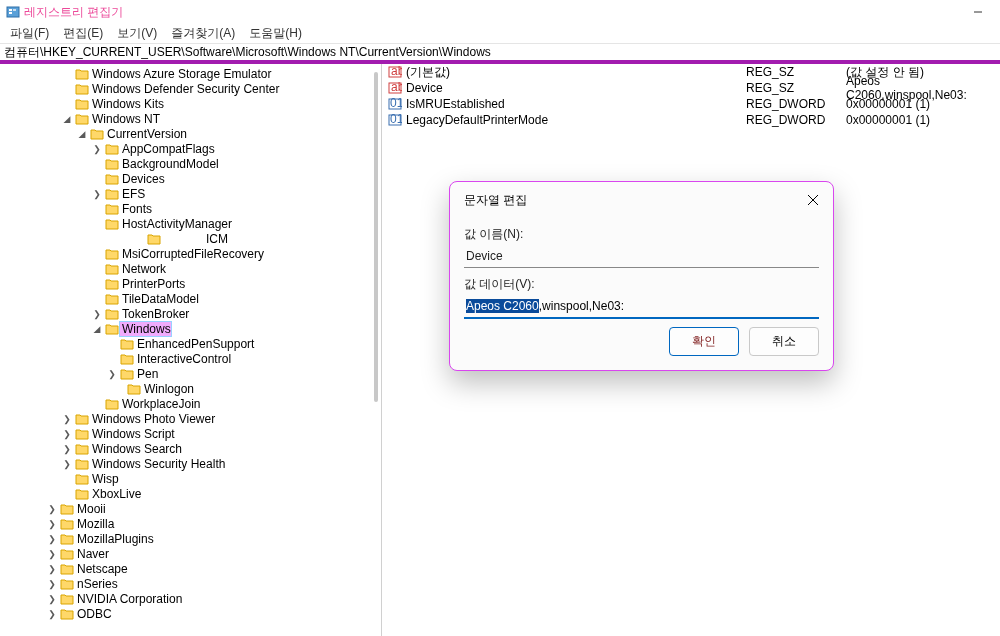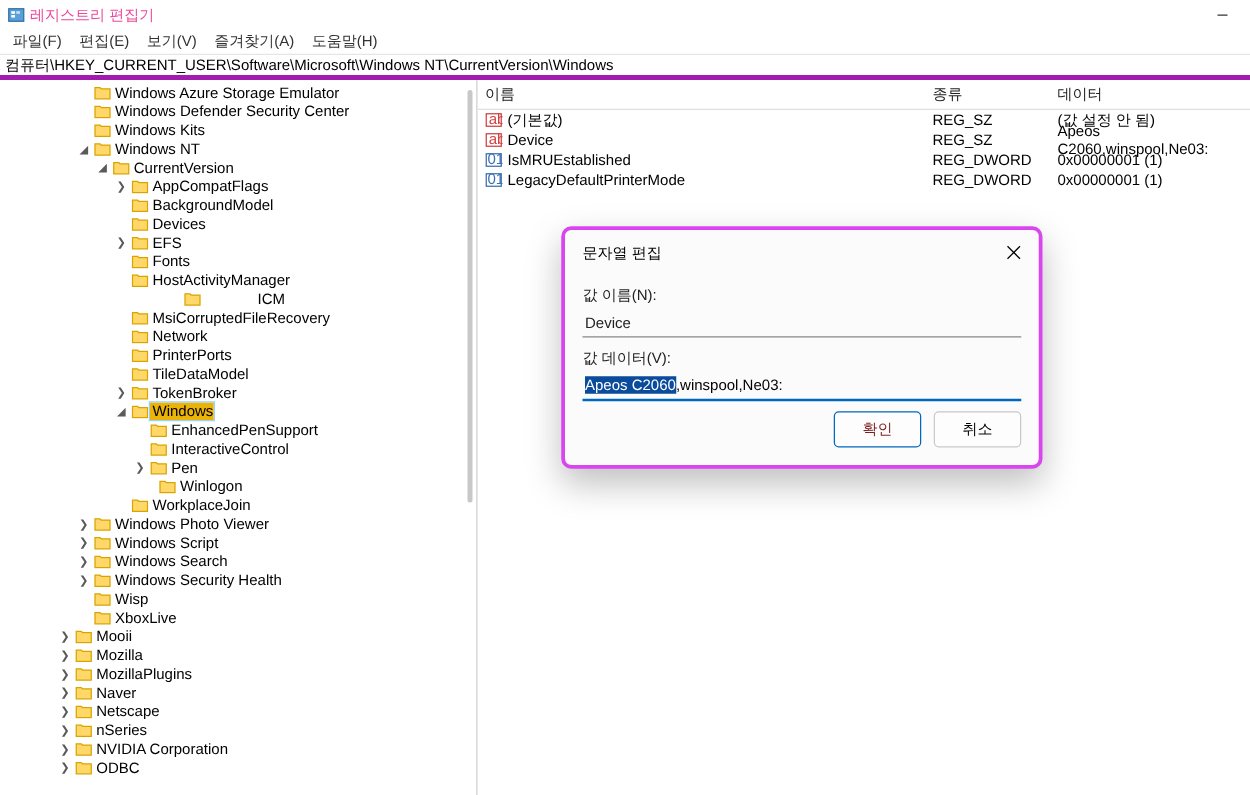--- a/index.html
+++ b/index.html
@@ -20,35 +20,35 @@
 .content { display: flex; height: calc(636px - 24px - 20px - 20px); }
 .tree-pane { width: 382px; overflow: hidden; border-right: 1px solid #d0d0d0; }
 .list-pane { flex: 1; overflow: hidden; position: relative; }
 
 .tree { padding: 2px 0 0 0; }
 .tree .row { display: flex; align-items: center; height: 15px; white-space: nowrap; color: #000; }
 .tree .chev { width: 14px; display: inline-flex; align-items: center; justify-content: center; color: #5a5a5a; font-size: 9px; }
 .tree .folder { width: 16px; height: 14px; display: inline-flex; align-items: center; justify-content: center; }
 .tree .folder svg { width: 14px; height: 12px; }
 .tree .label { padding-left: 2px; }
-.tree .sel { background: #eab308; outline: 1px solid #99d1ff; }
+.tree .sel { background: #f0abfc; outline: 1px solid #99d1ff; }
 
 .list-header { display: flex; border-bottom: 1px solid #e0e0e0; }
 .list-header .col { padding: 3px 6px; color: #222; }
 .col-name { width: 358px; }
 .col-type { width: 100px; }
 .col-data { flex: 1; }
 .list-body { }
 .list-row { display: flex; align-items: center; height: 16px; }
 .list-row .cell { padding: 0 6px; display: flex; align-items: center; gap: 4px; }
 .val-icon { width: 14px; height: 14px; display: inline-flex; }
 
 
 .dlg-back { position: absolute; inset: 0; pointer-events: none; }
-.dialog { position: absolute; left: 449px; top: 181px; width: 385px; background: #fbfbfb; border: 3px solid #d946ef; border-radius: 8px; box-shadow: 0 12px 28px rgba(0,0,0,.25); }
+.dialog { position: absolute; left: 449px; top: 181px; width: 385px; background: #fbfbfb; border: 1px solid #d946ef; border-radius: 8px; box-shadow: 0 12px 28px rgba(0,0,0,.25); }
 .dlg-title { display: flex; align-items: center; justify-content: space-between; padding: 8px 10px 6px 14px; font-size: 12px; }
 .dlg-close { width: 20px; height: 20px; display: flex; align-items: center; justify-content: center; }
 .dlg-body { padding: 4px 14px 14px 14px; }
 .dlg-label { color: #222; margin-top: 6px; }
 .ro-field { border-bottom: 1px solid #888; padding: 4px 2px; margin: 2px 0 8px 0; color: #222; }
 .edit-field { border: 0; border-bottom: 2px solid #0067c0; padding: 4px 2px; margin: 2px 0 8px 0; }
 .edit-field .sel-text { background: #0a4b9b; color: #fff; }
 .dlg-btns { display: flex; justify-content: flex-end; gap: 10px; margin-top: 6px; }
 .btn { min-width: 70px; padding: 5px 16px; border: 1px solid #c9c9c9; border-radius: 4px; background: #fdfdfd; text-align: center; }
 .btn-primary { border-color: #0067c0; color: #7f1d1d; }
@@ -425,25 +425,20 @@
               <path d="M1 2h4l1 1h7v8H1z" fill="#ffd869" stroke="#d9a400"></path>
             </svg>
           </span>
           <span class="label">ODBC</span>
         </div>
       </div>
   </div>
   <div class="v-scroll-indicator"></div>
 
   <div class="list-pane">
-    <div class="list-header">
-      <div class="col col-name">이름</div>
-      <div class="col col-type">종류</div>
-      <div class="col col-data">데이터</div>
-    </div>
     <div class="list-body" id="list-body">
         <div class="list-row">
           <div class="cell col-name">
             <span class="val-icon">
               <svg viewBox="0 0 14 14">
                 <rect x="1" y="2" width="12" height="10" fill="#fff" stroke="#d04040"></rect>
                 <text x="3" y="10" font-size="7" fill="#d04040">ab</text>
               </svg>
             </span>
             <span>(기본값)</span>

